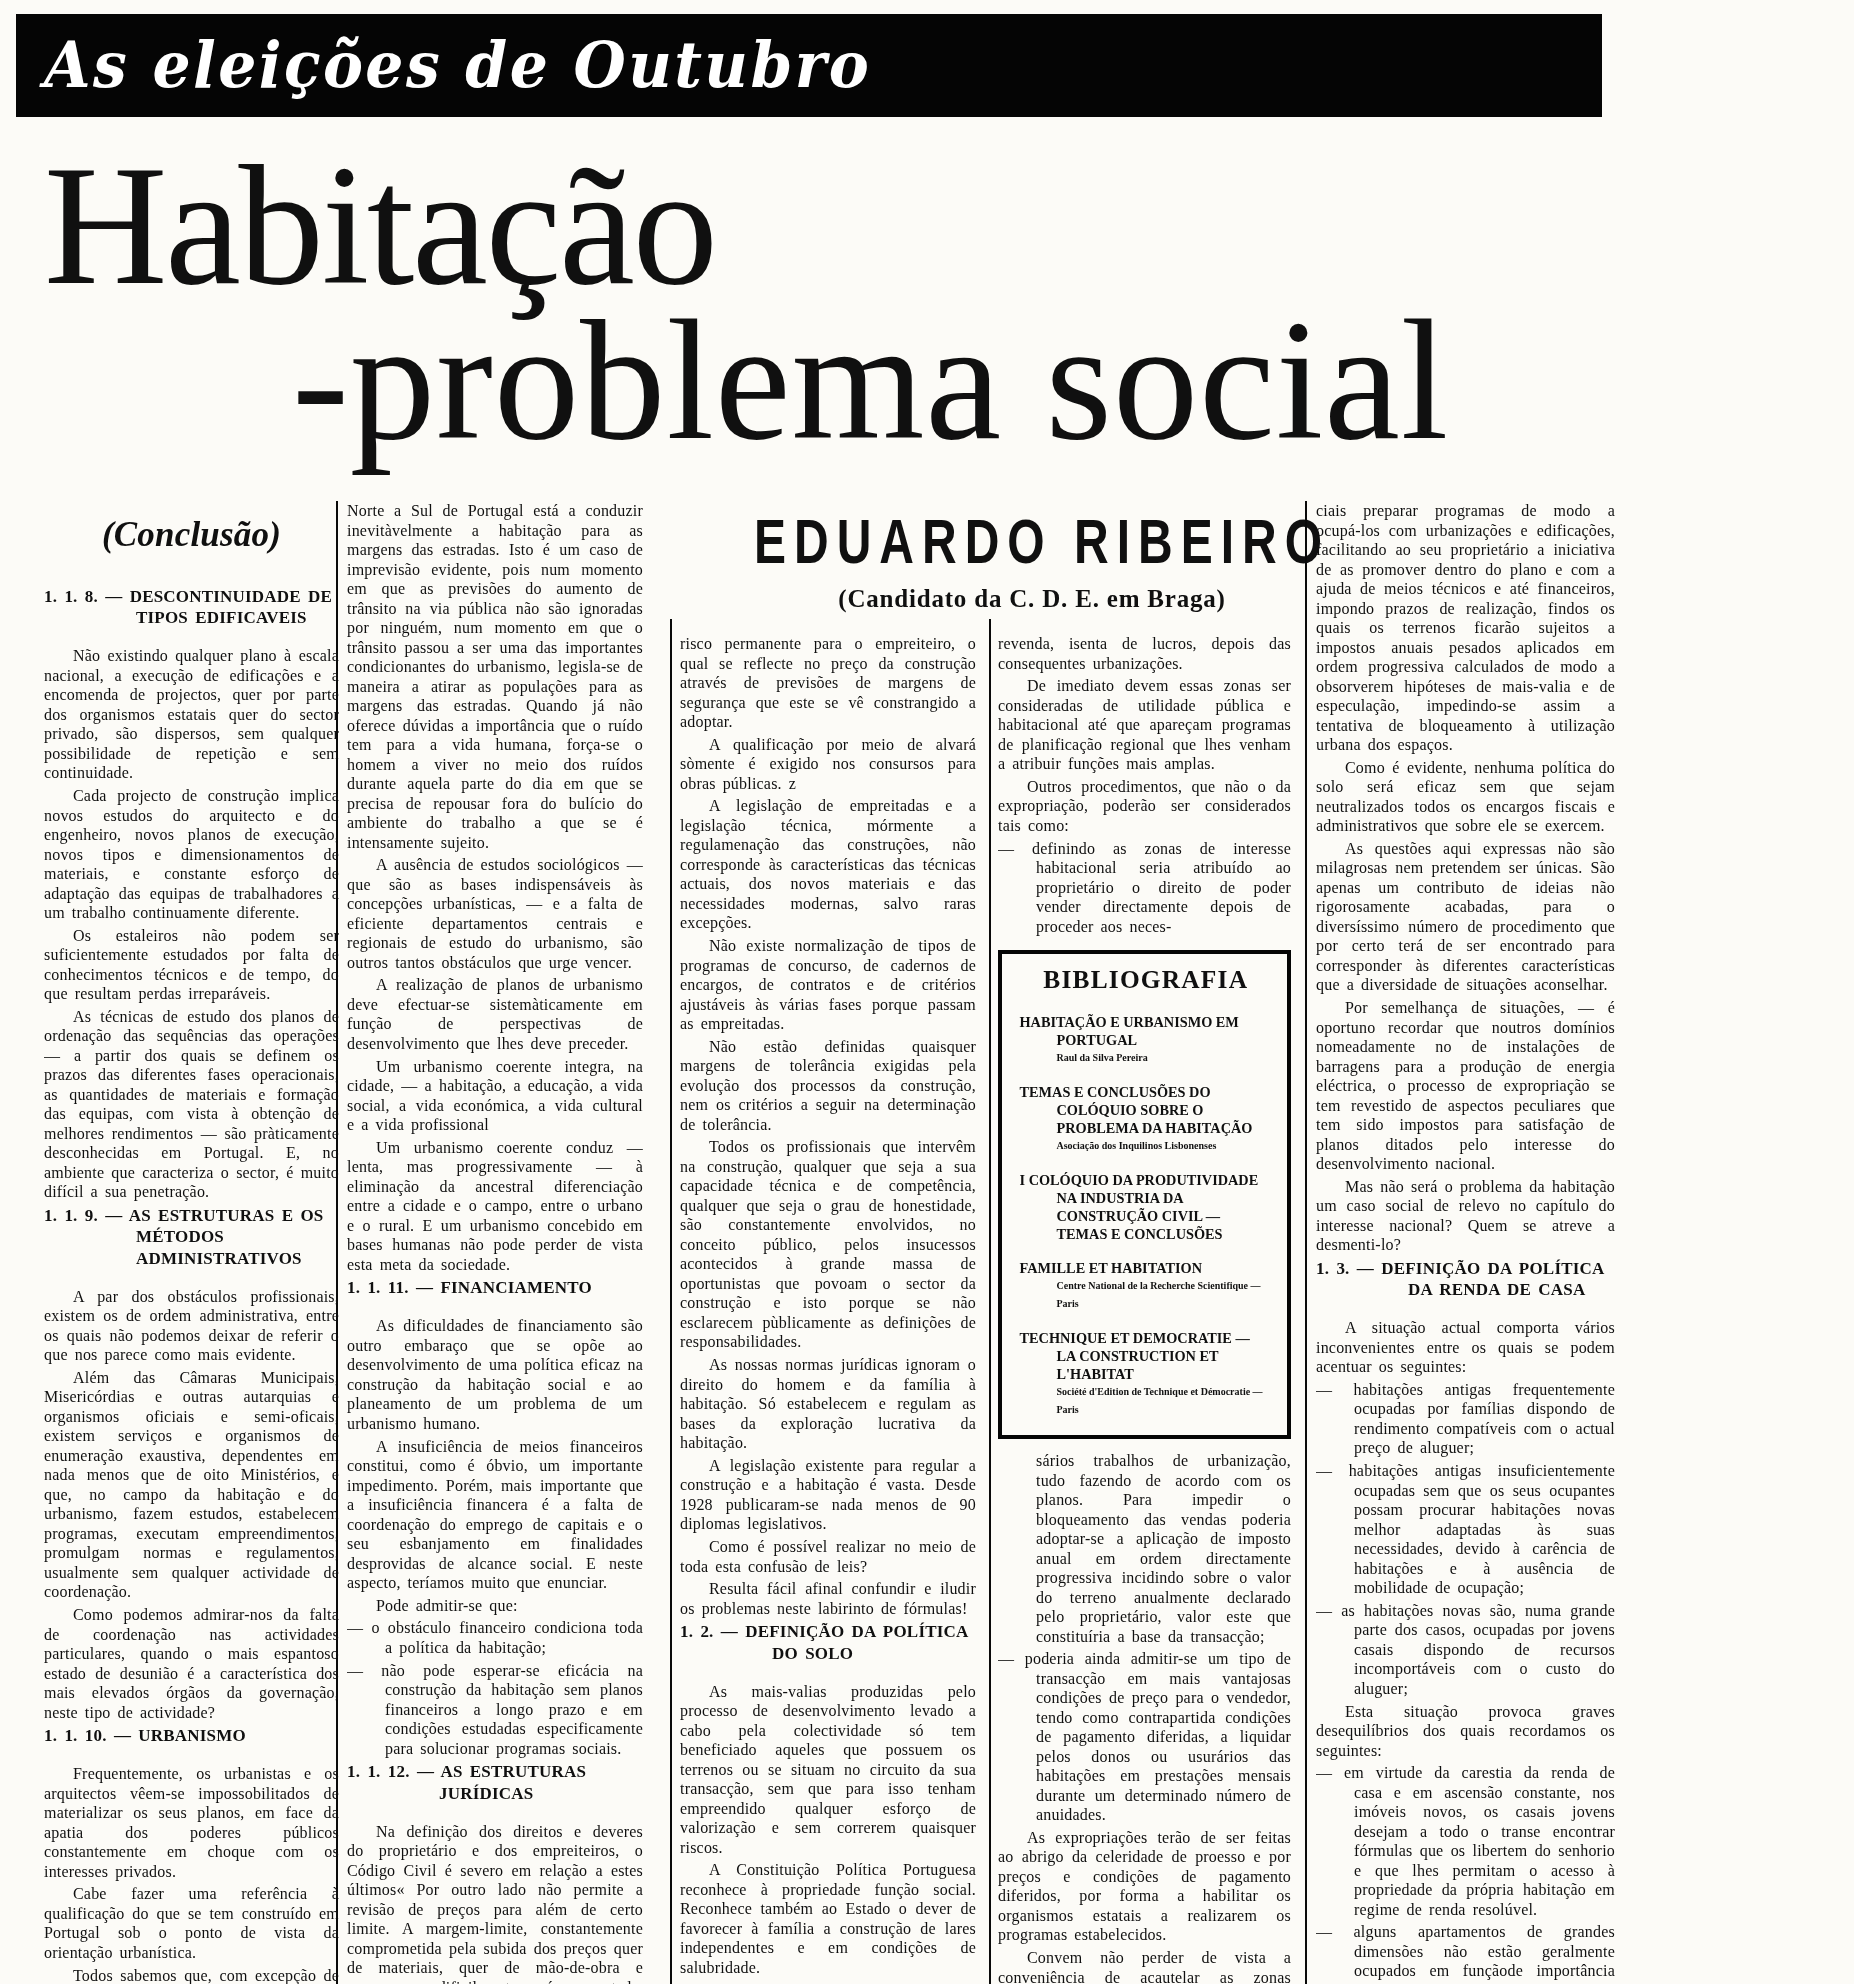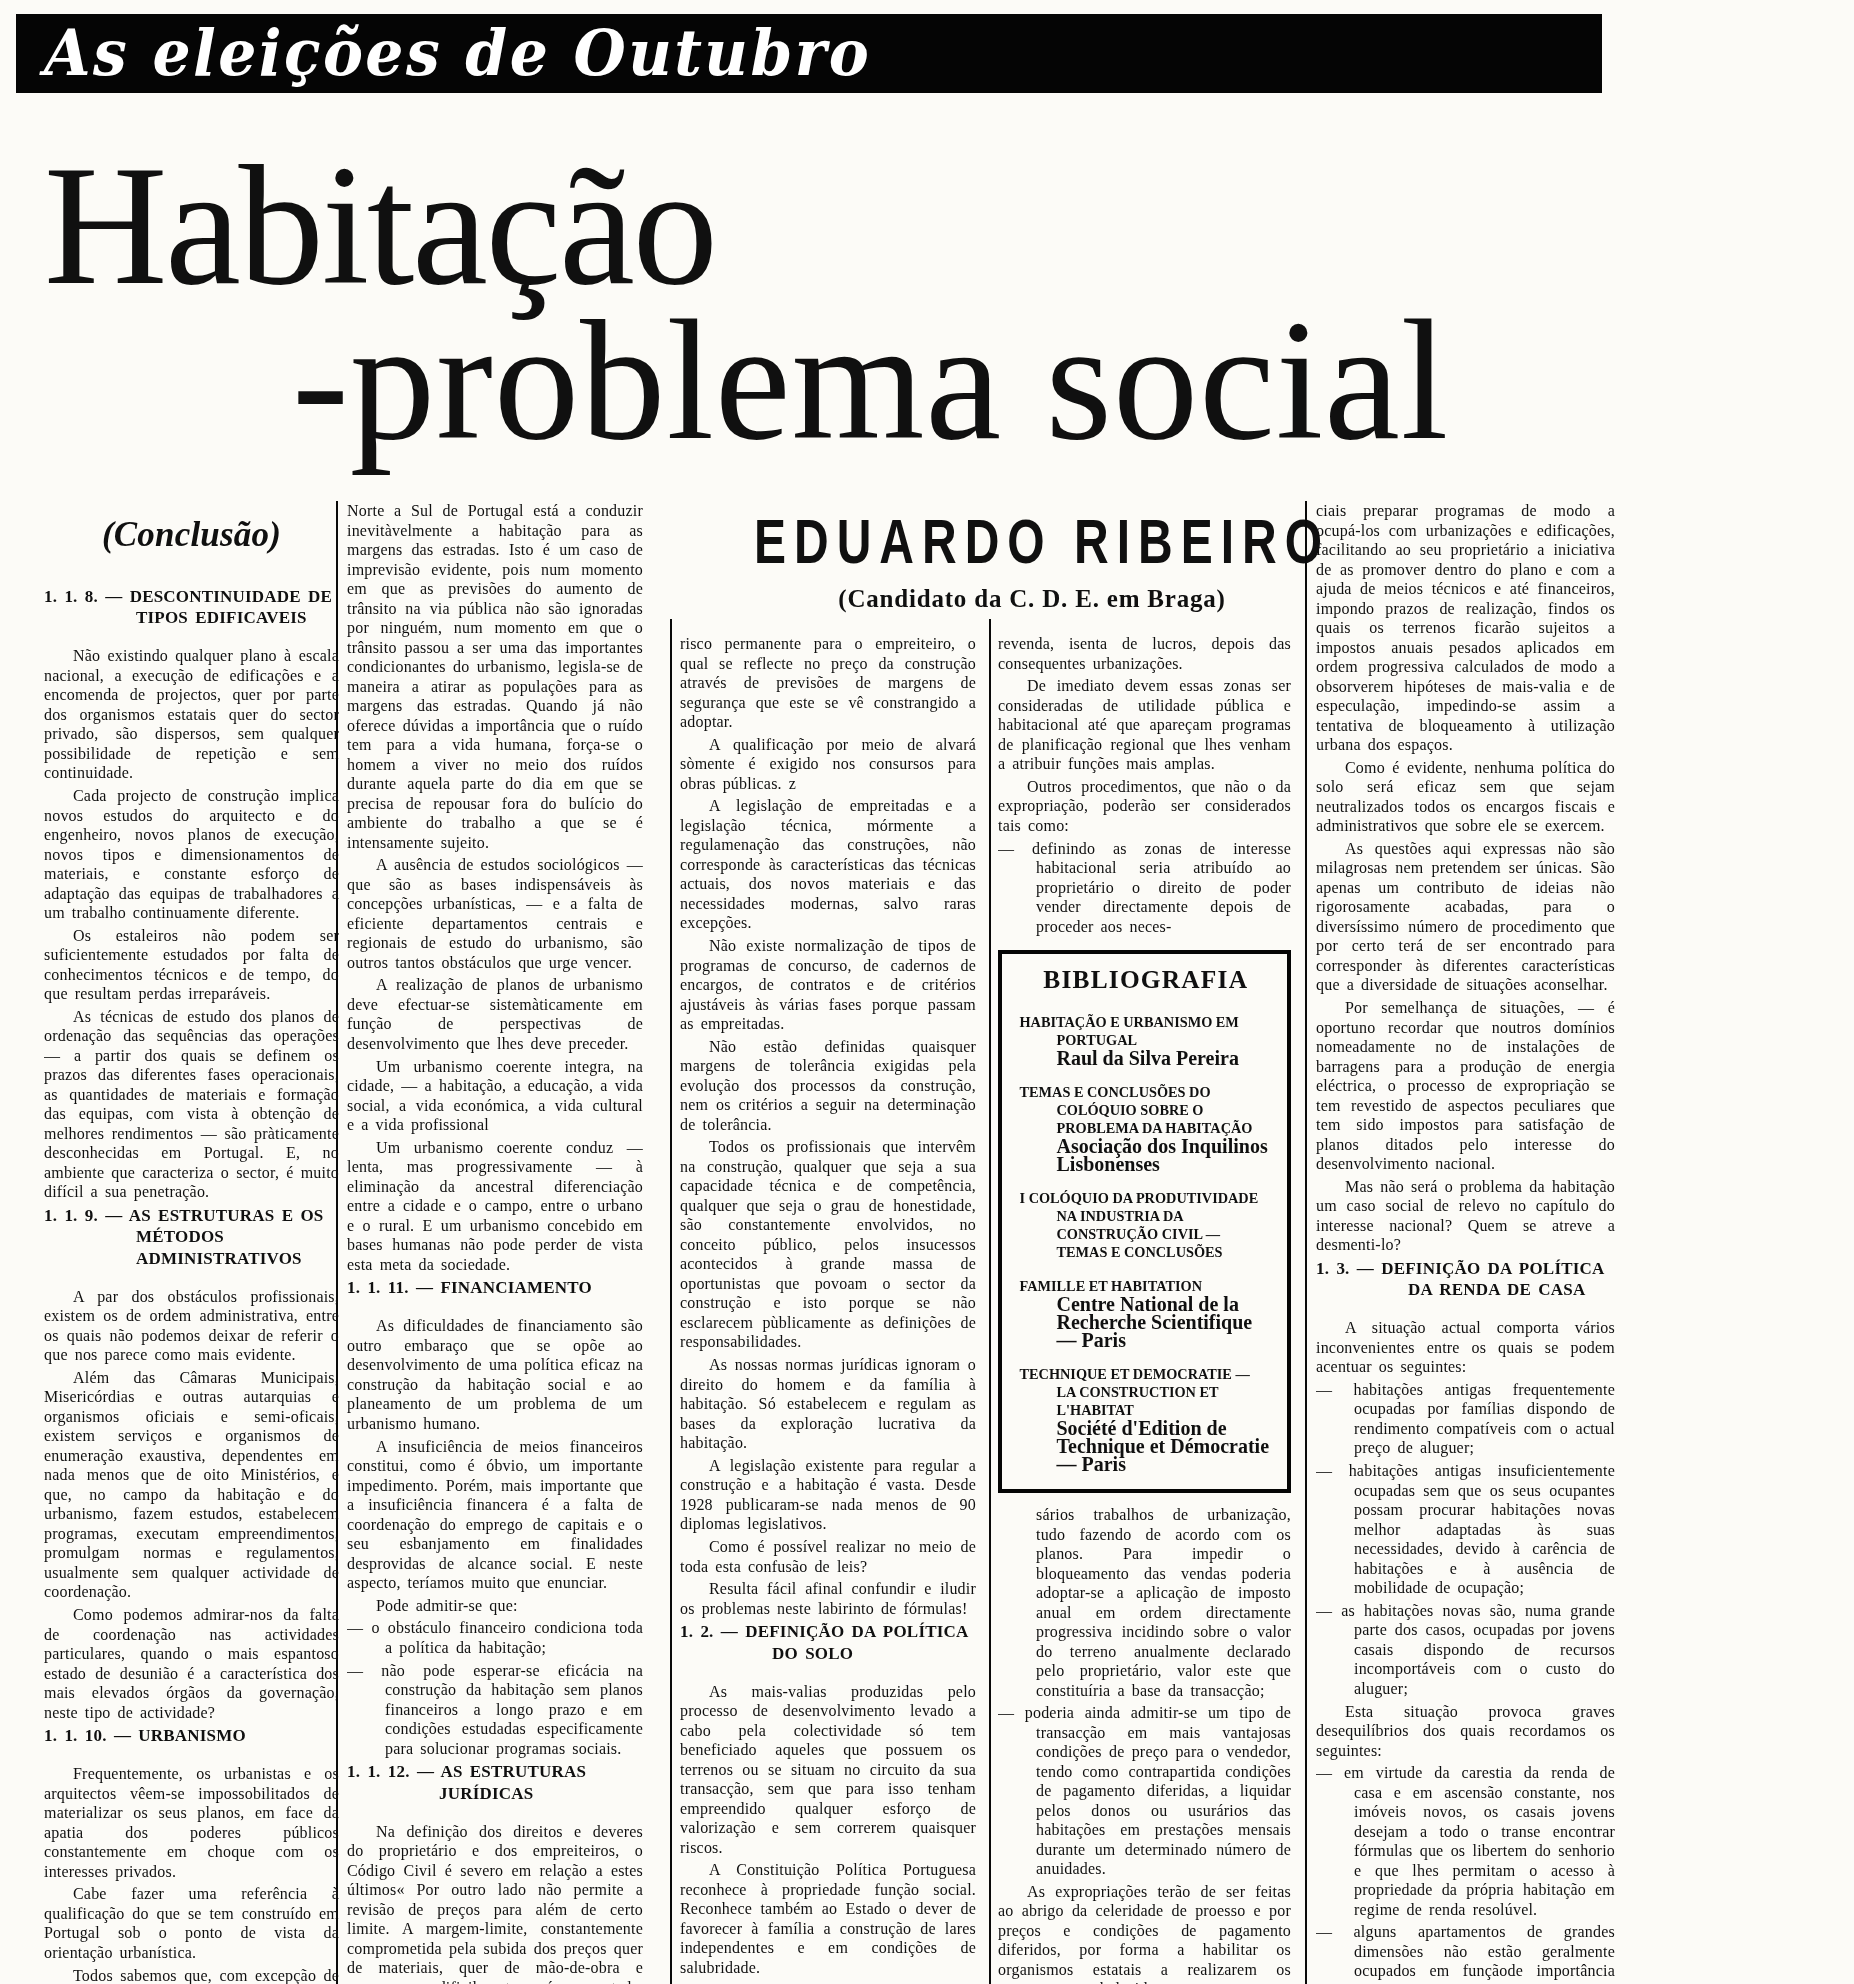--- a/index.html
+++ b/index.html
@@ -1,20 +1,20 @@
 <!DOCTYPE html>
 <html style="font-size:6.4px"><head>
 <meta charset="utf-8">
 <style>
   html,body{margin:0;padding:0;}
   body{width:1855px;height:2617px;background:#e9e7e1;}
   .page{position:relative;width:1855px;height:2617px;background:#fcfbf7;color:#101010;
         font-family:"Liberation Serif", serif;overflow:hidden;}
   
-  .banner{position:absolute;left:16px;top:13.5px;width:1586px;height:79px;background:#050505;
+  .banner{position:absolute;left:16px;top:13.5px;width:1586px;height:103px;background:#050505;
           display:flex;align-items:center;}
   .banner-text{color:#ffffff;font-family:"DejaVu Serif", serif;font-weight:bold;font-style:italic;
           font-size:60px;letter-spacing:2.4px;padding-left:28px;white-space:nowrap;transform:scaleY(1.05);}
   
   .headline-1{position:absolute;left:44px;top:140px;font-size:171px;line-height:1;letter-spacing:-2.4px;white-space:nowrap;}
   .headline-2{position:absolute;left:292px;top:295px;font-size:171px;line-height:1;letter-spacing:0.8px;white-space:nowrap;}
   
   .byline{position:absolute;left:754px;top:505px;width:556px;text-align:center;}
   .byline-name{font-family:"Liberation Sans", sans-serif;font-weight:bold;font-size:48px;
           letter-spacing:8px;transform:scaleY(1.32);transform-origin:top center;white-space:nowrap;}
@@ -31,21 +31,21 @@
   .li{padding-left:38px;text-indent:-38px;margin-top:10.3px;}
   .lc{padding-left:38px;}
   
   .vrule{position:absolute;width:2px;background:#0a0a0a;}
   
   .bibbox{border:4.4px solid #050505;margin:13.5px 0 12px 0;padding:13.5px 15px 16px 17.5px;}
   .bibtitle{font-weight:bold;font-size:25.4px;line-height:1;text-align:center;letter-spacing:1.2px;margin-bottom:20.6px;}
   .bibentry{margin-top:16px;font-weight:bold;}
   .bibentry:first-of-type{margin-top:0;}
   .bibt{font-size:14.3px;line-height:18px;padding-left:37px;text-indent:-37px;text-align:left;}
-  .biba{font-size:20px;line-height:18px;padding-left:37px;text-align:left;}
+  .biba{font-size:10px;line-height:18px;padding-left:37px;text-align:left;}
 </style>
 </head>
 <body>
 
 <div class="page">
 
   <div class="banner">
     <span class="banner-text">As eleições de Outubro</span>
   </div>
 

